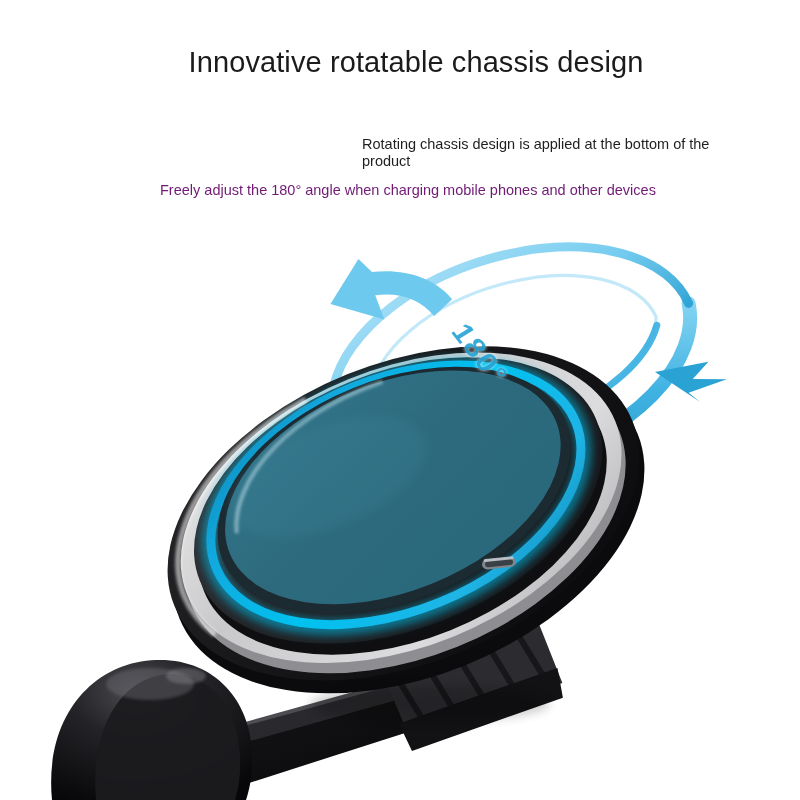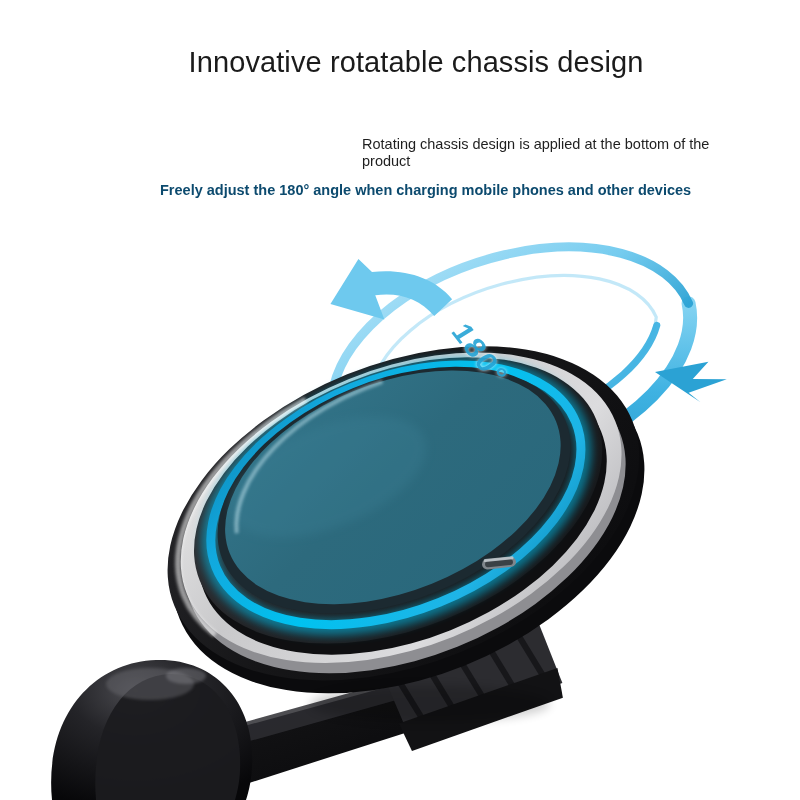--- a/index.html
+++ b/index.html
@@ -43,22 +43,22 @@
     line-height: 1.18;
     font-weight: 400;
     color: #1f1f1f;
   }
   .tagline {
     position: absolute;
     left: 160px;
     top: 182px;
     width: 600px;
     font-size: 14.5px;
-    font-weight: 700;
-    color: #0c4a6e;
+    font-weight: 400;
+    color: #701a75;
     white-space: nowrap;
   }
 
   
   .art {
     position: absolute;
     left: 0;
     top: 0;
     width: 800px;
     height: 800px;

